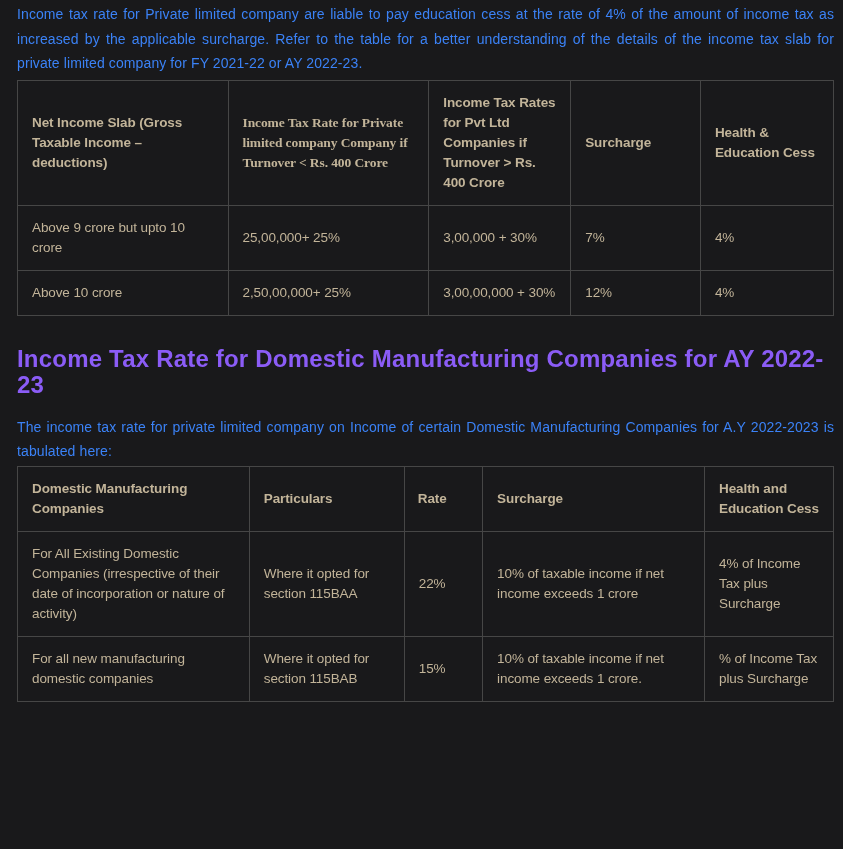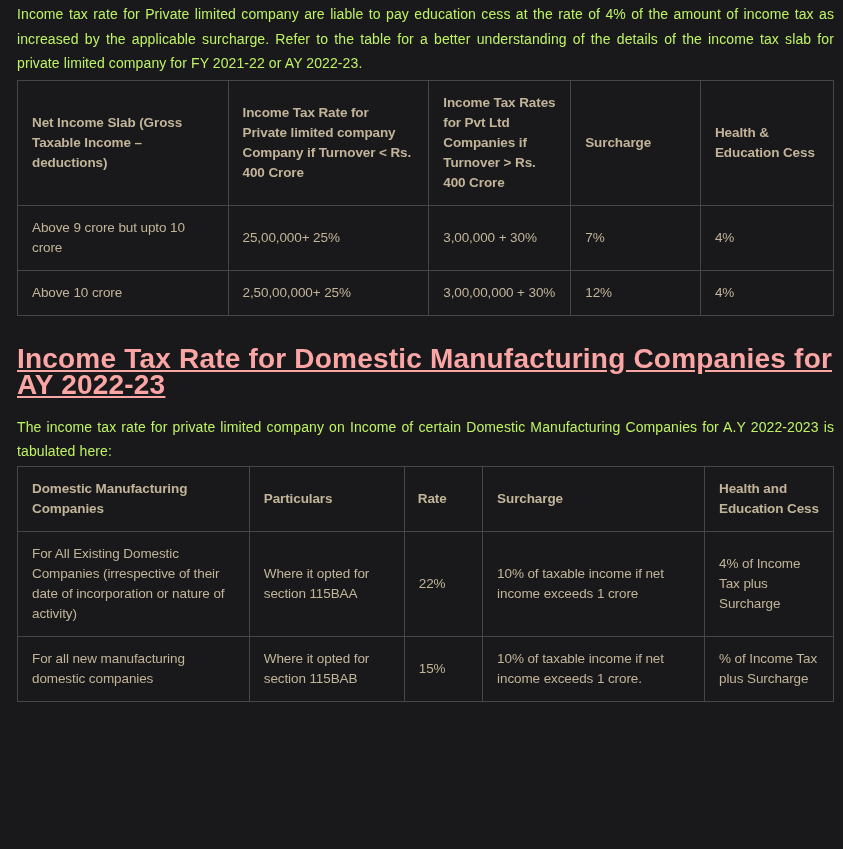--- a/index.html
+++ b/index.html
@@ -12,21 +12,21 @@
     color: #c2b499;
     font-family: "Liberation Sans", sans-serif;
     padding: 0 9px 0 17px;
   }
   .para {
     font-size: 14px;
     line-height: 24.5px;
     text-align: justify;
     margin: 0;
     padding-top: 2px;
-    color: #bef264;
+    color: #3b82f6;
     letter-spacing: 0.1px;
   }
   table {
     width: 100%;
     border-collapse: collapse;
     table-layout: fixed;
   }
   .slab-table { margin-top: 4px; }
   .mfg-table { margin-top: 2px; }
   th, td {
@@ -35,37 +35,36 @@
     font-size: 13.5px;
     line-height: 20px;
     letter-spacing: -0.1px;
     vertical-align: middle;
     text-align: left;
     color: #c2b499;
   }
   th { font-weight: bold; }
   td { font-weight: normal; }
   .slab-table .c1 { width: 25.8%; }
-  .slab-table .c2 { width: 24.6%; }
+  .slab-table .c2 { width: 24.6%; font-family: Liberation Serif, serif; }
   .slab-table .c3 { width: 17.4%; }
   .slab-table .c4 { width: 15.9%; }
   .slab-table .c5 { width: 16.3%; }
   .mfg-table .c1 { width: 28.4%; }
   .mfg-table .c2 { width: 19.0%; }
   .mfg-table .c3 { width: 9.6%; padding-left: 13px; }
   .mfg-table .c4 { width: 27.2%; }
   .mfg-table .c5 { width: 15.8%; }
   h2.section-heading {
-    font-size: 28px;
+    font-size: 24px;
     line-height: 26px;
     font-weight: bold;
-    color: #fca5a5;
+    color: #8b5cf6;
     margin: 30px 0 15px 0;
     letter-spacing: 0.2px;
-    text-decoration: underline;
   }
 </style>
 </head>
 <body>
 
 <p class="para">Income tax rate for Private limited company are liable to pay education cess at the rate of 4% of the amount of income tax as increased by the applicable surcharge. Refer to the table for a better understanding of the details of the income tax slab for private limited company for FY 2021-22 or AY 2022-23.</p>
 
 <table class="slab-table">
   <thead>
     <tr>

